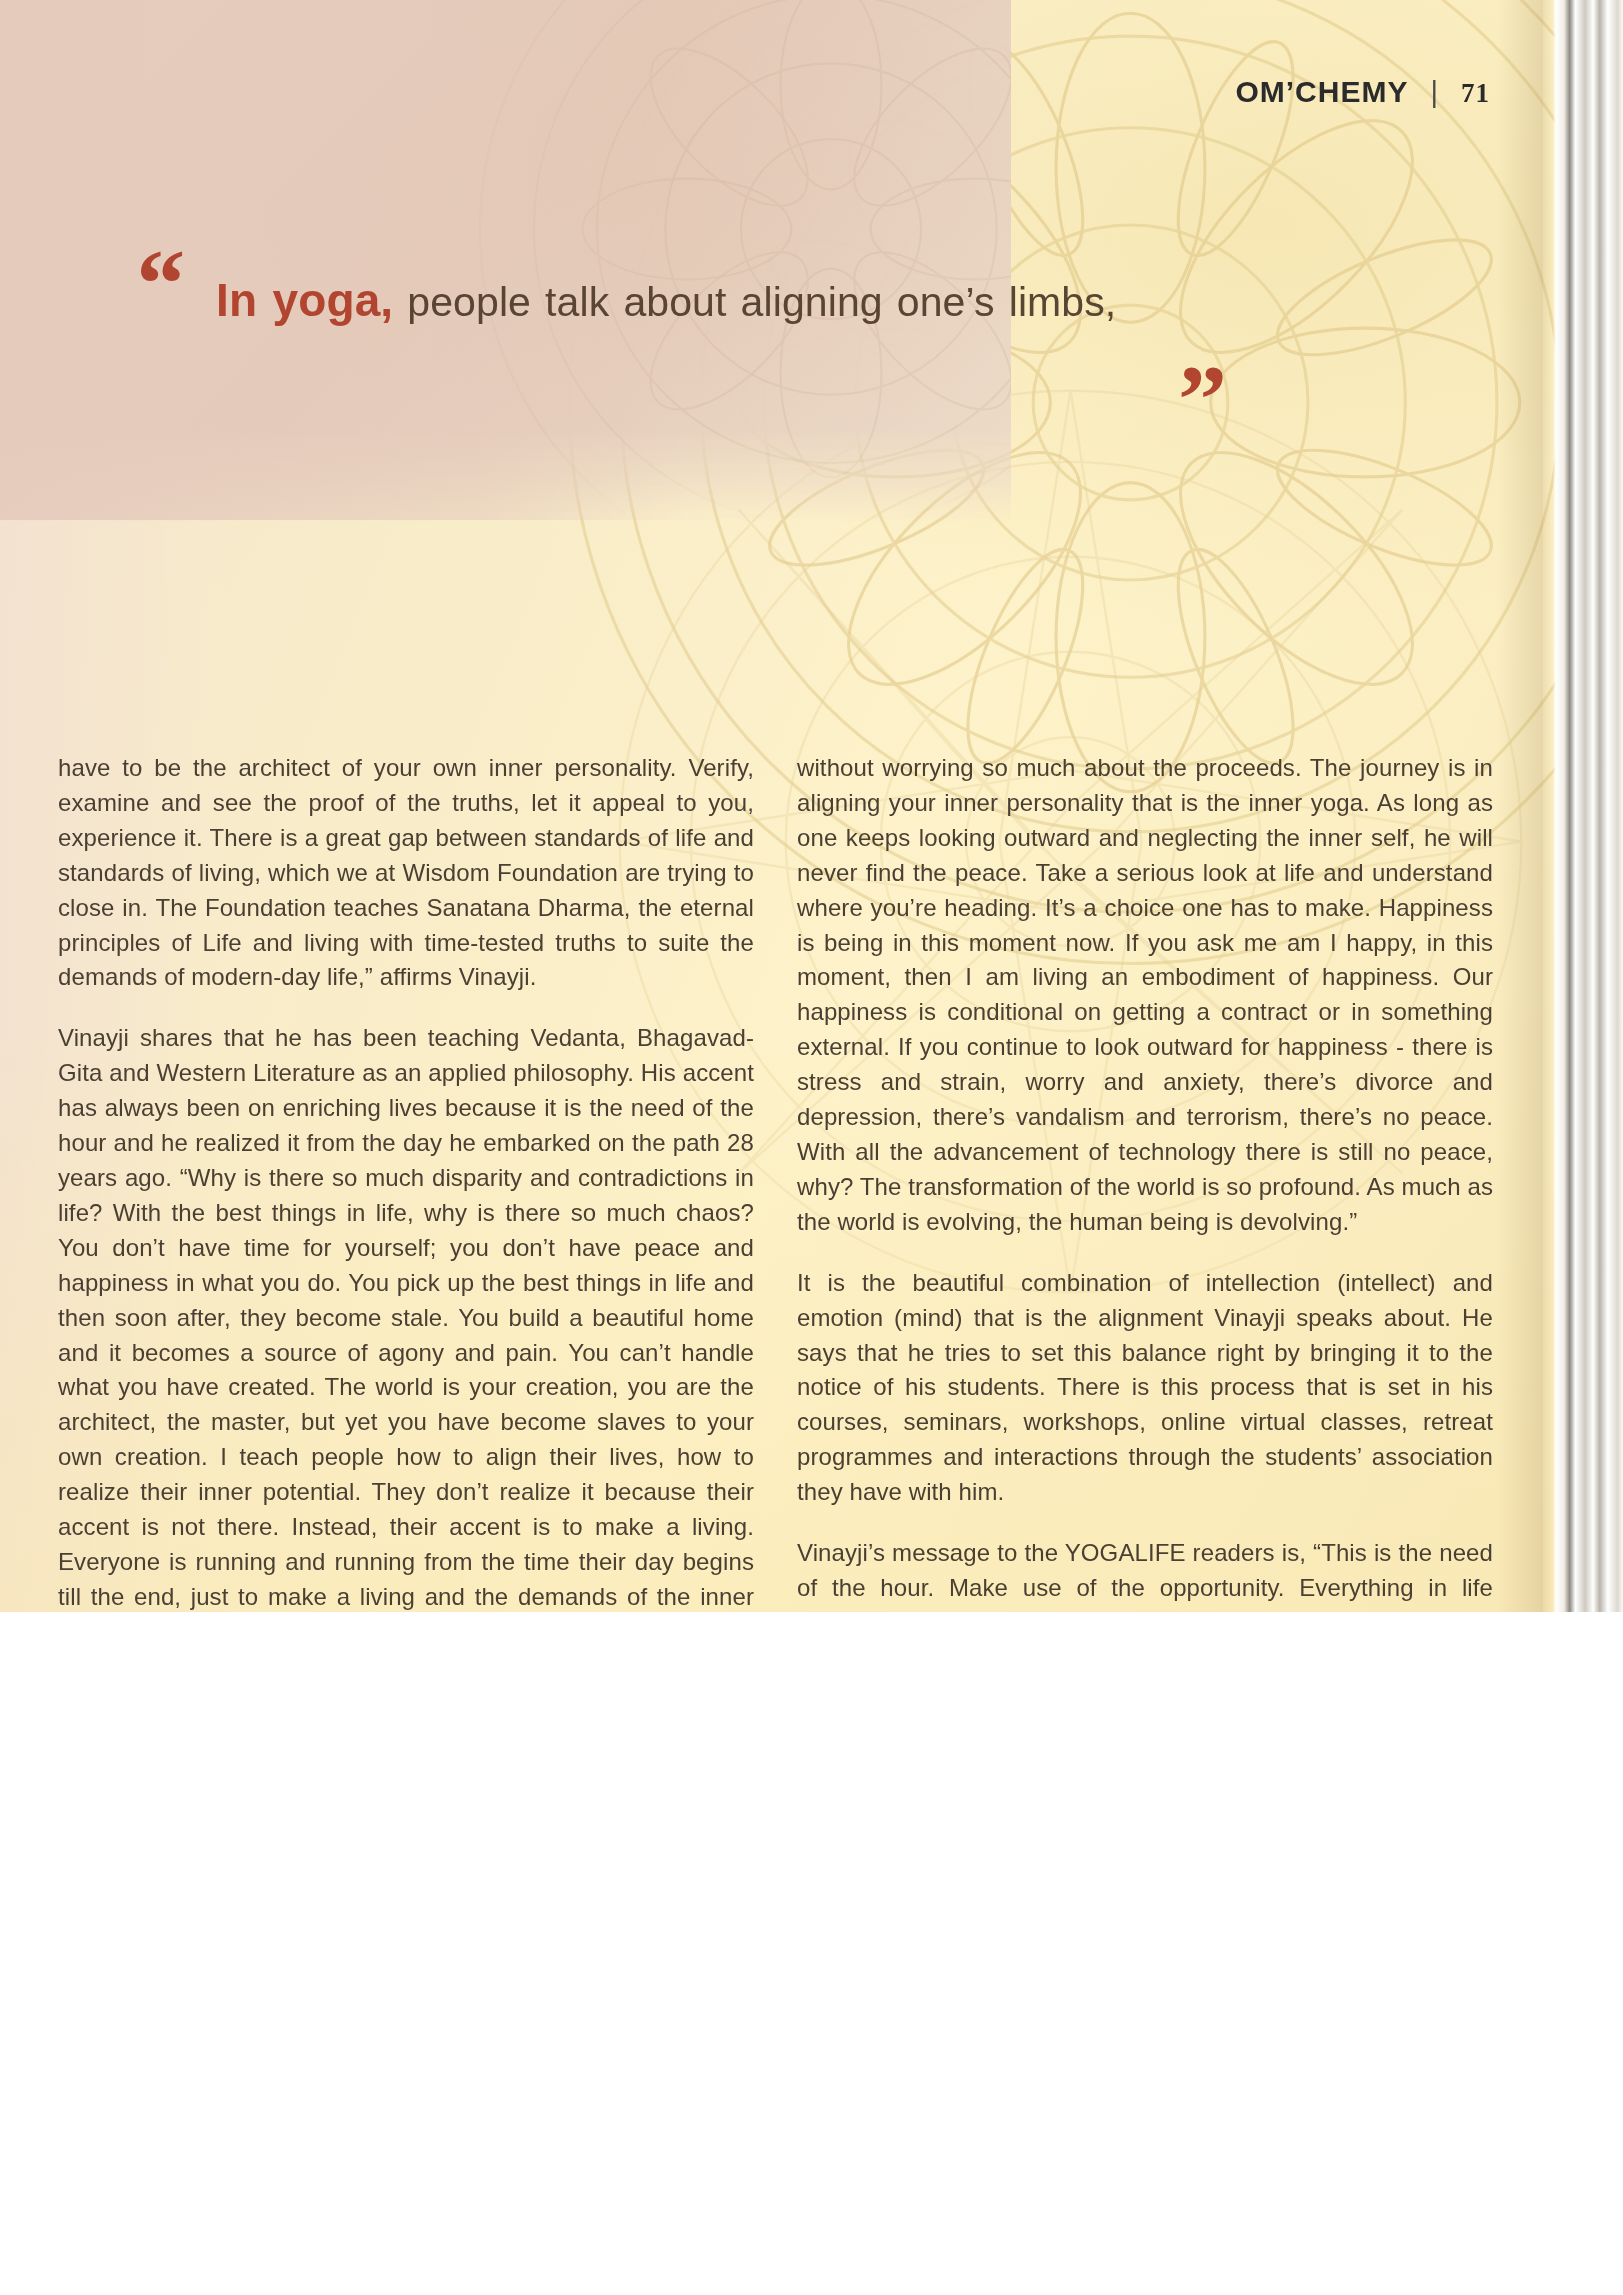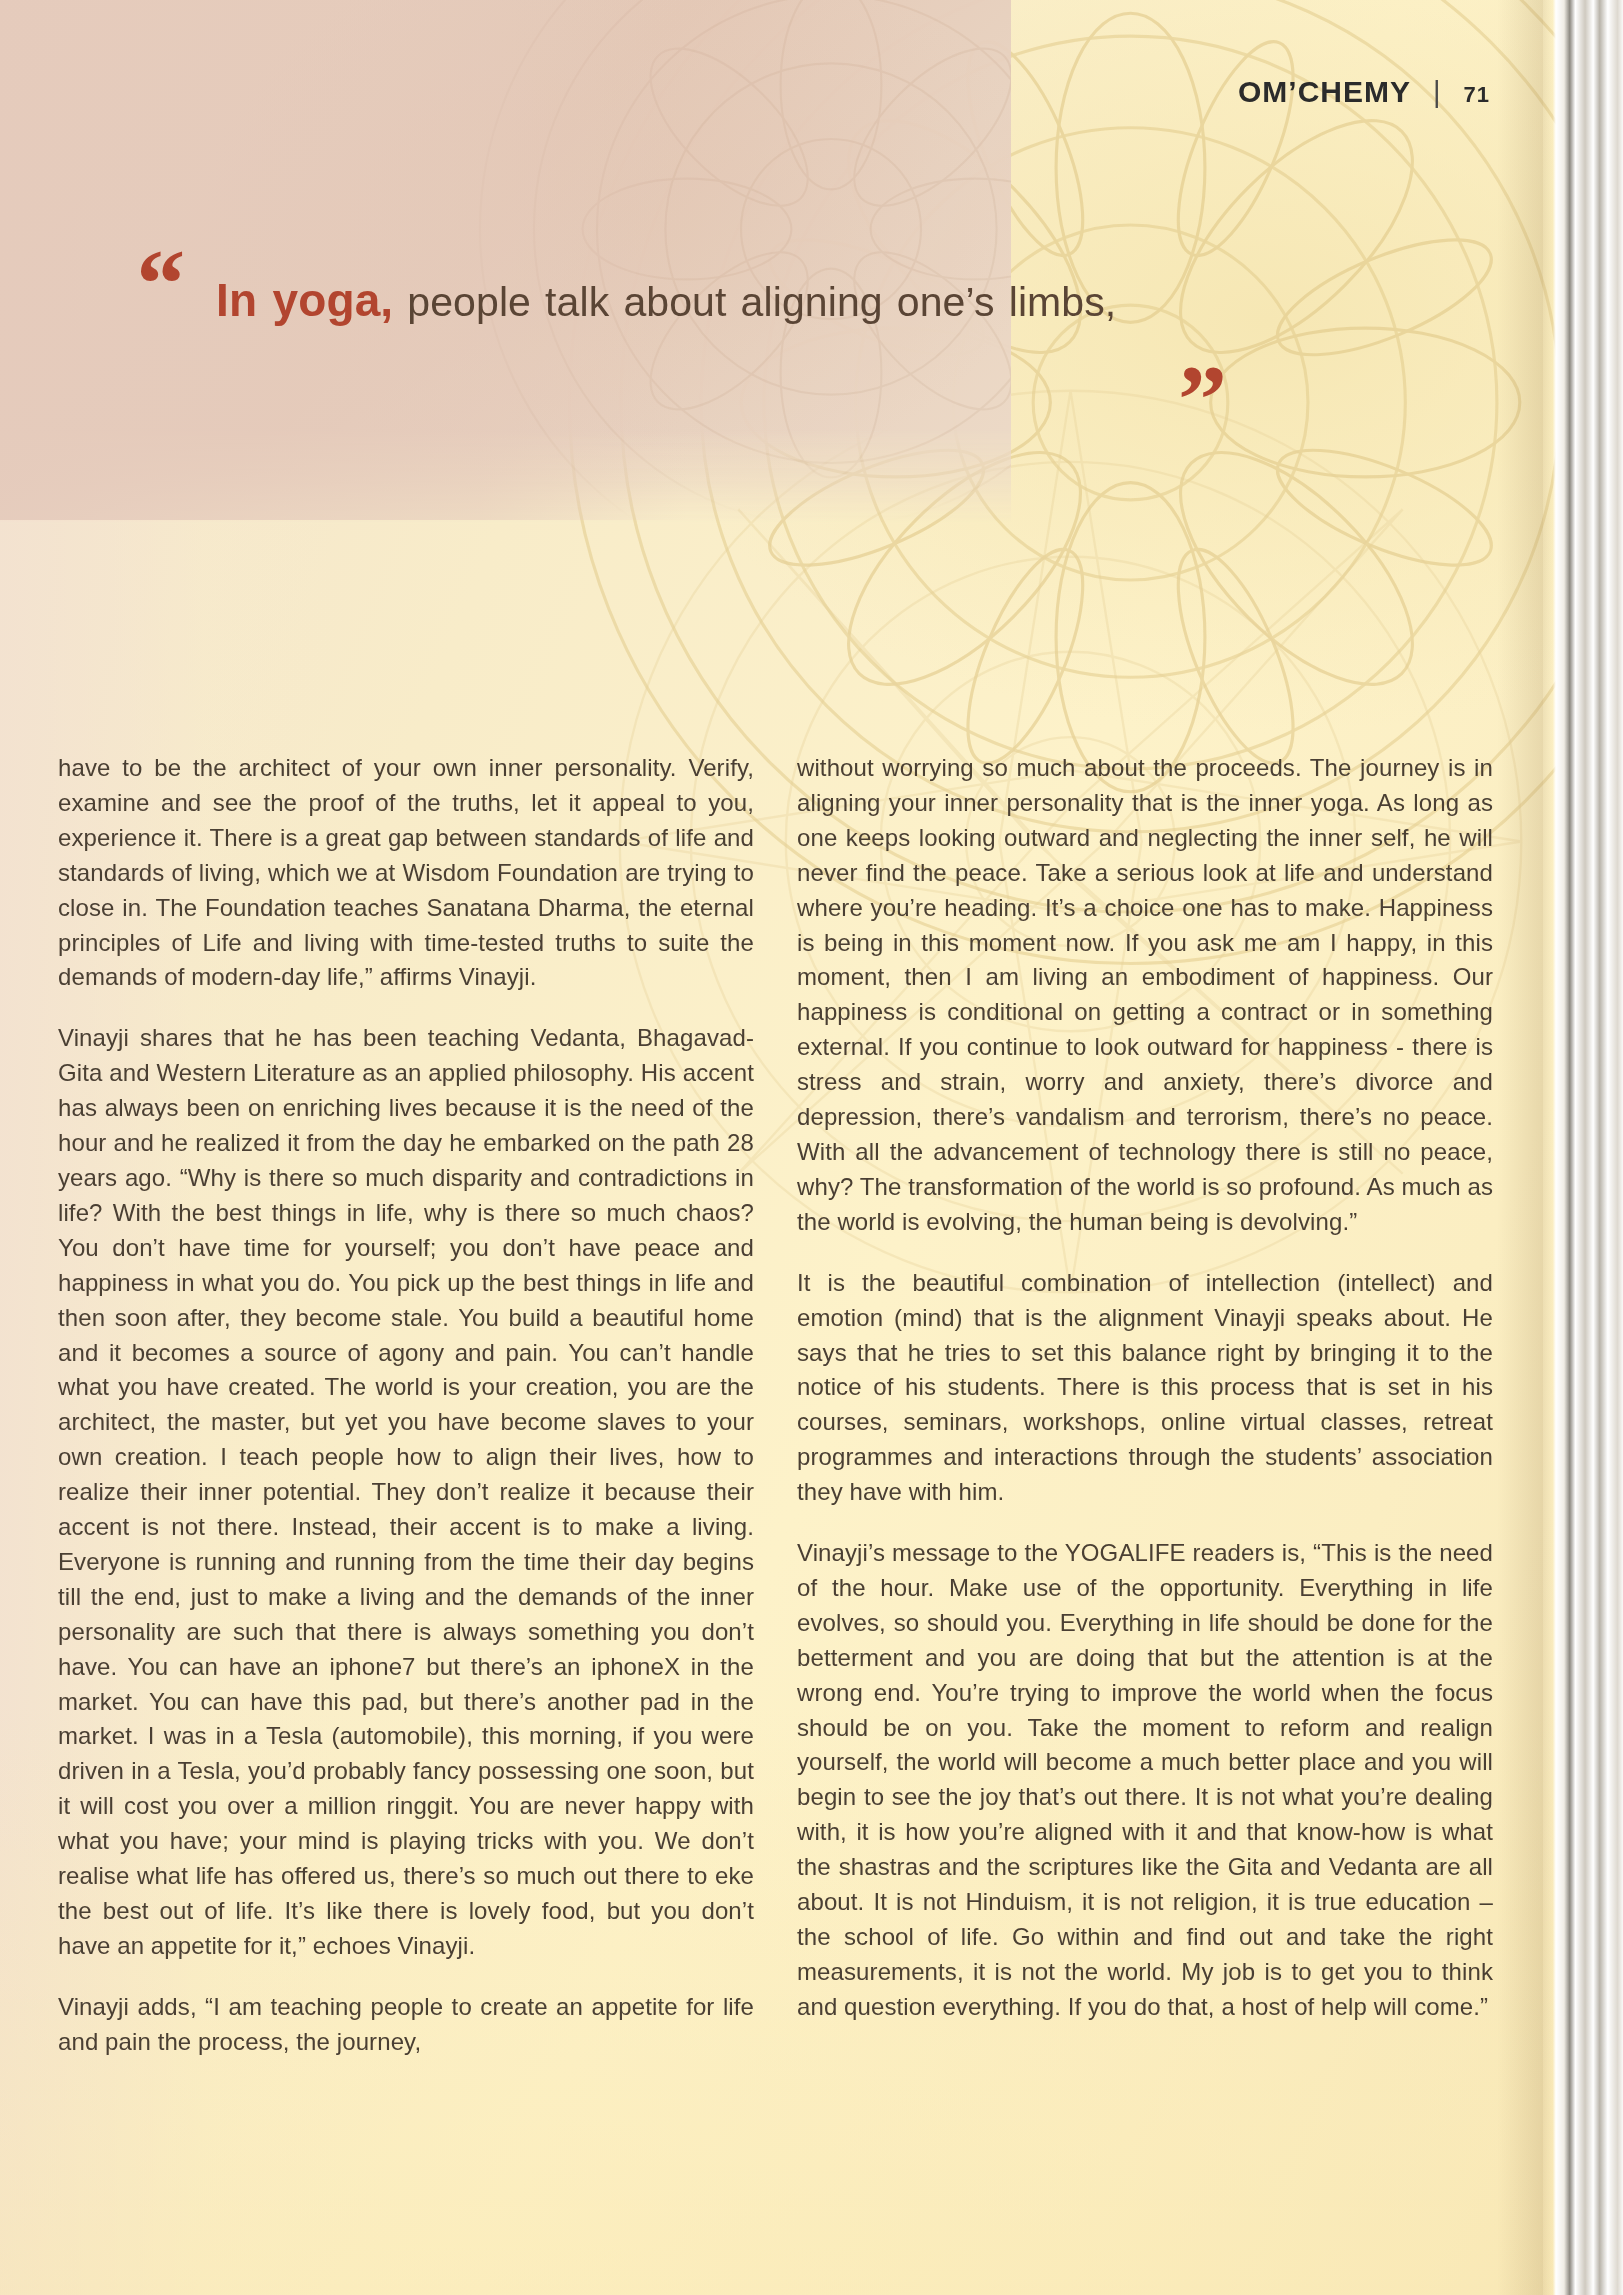--- a/index.html
+++ b/index.html
@@ -6,21 +6,21 @@
     margin: 0;
     padding: 0;
     background: #ffffff;
   }
   body {
     font-family: "Liberation Sans", sans-serif;
   }
   .page {
     position: relative;
     width: 1624px;
-    height: 2295px;
+    height: 1612px;
     overflow: hidden;
     background: #5eead4;
   }
 
   
   .bg-base {
     position: absolute;
     inset: 0;
     background:
       radial-gradient(ellipse 916px 589px at 78% 14%, #f6e7b4 0%, rgba(246,231,180,0) 70%),
@@ -126,21 +126,22 @@
   }
   .header .mag {
     font-size: 30px;
   }
   .header .sep {
     font-size: 29px;
     color: #4a4a4a;
     font-weight: normal;
   }
   .header .pageno {
-    font-size: 22px;
+    font-size: 27px;
+    font-family: Liberation Serif, serif;
   }
 
   
   .pullquote {
     position: absolute;
     left: 131px;
     top: 252px;
     width: 1087px;
   }
   .quote-mark-open {

